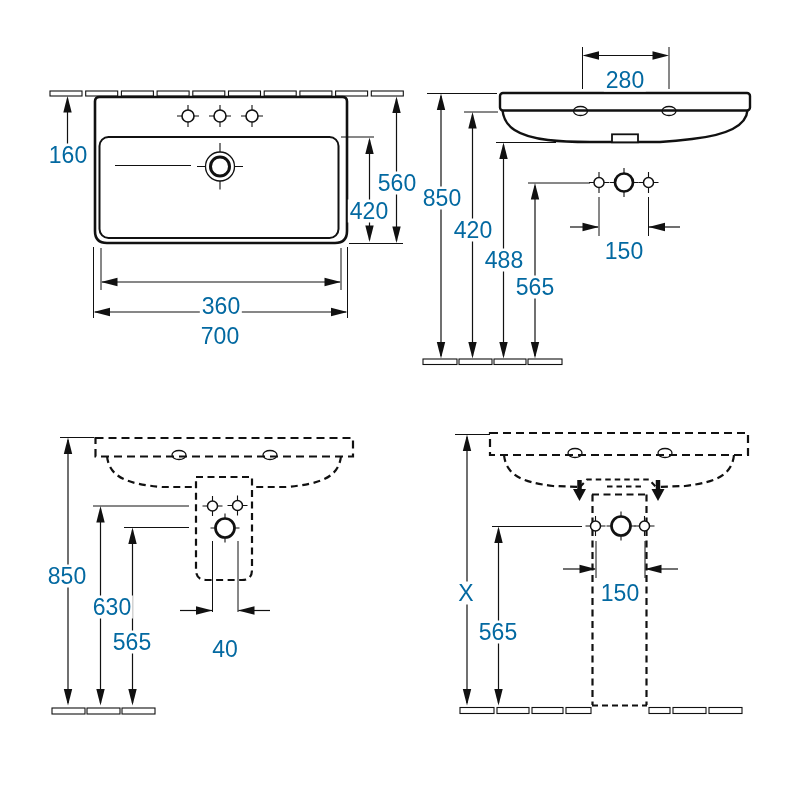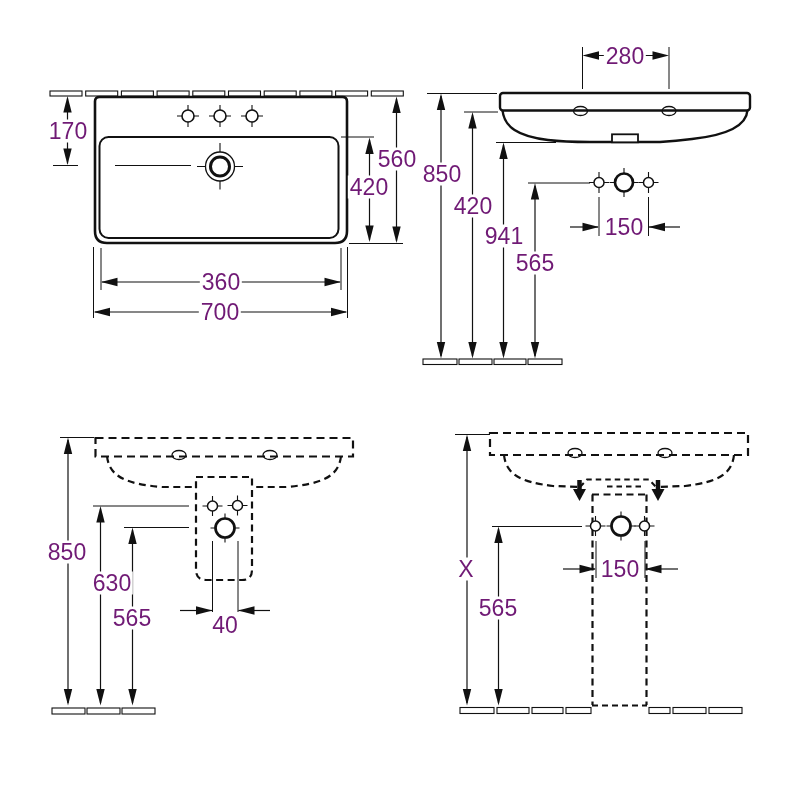--- a/index.html
+++ b/index.html
@@ -1,20 +1,20 @@
 <!DOCTYPE html>
 <html><head>
 <meta charset="utf-8">
 <style>
   html,body{margin:0;padding:0;background:#ffffff;}
   #stage{position:relative;width:800px;height:800px;background:#fff;overflow:hidden;
          font-family:"Liberation Sans", sans-serif;}
   #linework{position:absolute;left:0;top:0;}
   .dim-label{position:absolute;transform:translate(-50%,-50%);font-size:23px;line-height:1;
-             color:#701a75;background:#fff;padding:0 2px;white-space:nowrap;letter-spacing:0;}
+             color:#0369a1;background:#fff;padding:0 2px;white-space:nowrap;letter-spacing:0;margin-top:24px;}
 </style>
 </head>
 <body>
 
 <div id="stage">
 
 <svg id="linework" width="800" height="800" viewBox="0 0 800 800" fill="none" stroke="#111" stroke-linecap="butt">
 
   <g>
     <g stroke-width="1.1" fill="#fff">
@@ -254,30 +254,30 @@
       <path d="M467,434.5 L462.8,451 L471.2,451 Z"></path>
           <path d="M467,705.5 L462.8,689 L471.2,689 Z"></path>
       <path d="M498.5,526.5 L494.3,543 L502.7,543 Z"></path>
           <path d="M498.5,705.5 L494.3,689 L502.7,689 Z"></path>
       <path d="M596,569 L579.5,564.8 L579.5,573.2 Z"></path>
           <path d="M645,569 L661.5,564.8 L661.5,573.2 Z"></path>
     </g>
   </g>
 </svg>
 
-<span class="dim-label" style="left:68px;top:131px">170</span>
+<span class="dim-label" style="left:68px;top:131px">160</span>
 <span class="dim-label" style="left:397px;top:159px">560</span>
 <span class="dim-label" style="left:369px;top:187px">420</span>
 <span class="dim-label" style="left:221px;top:282px">360</span>
 <span class="dim-label" style="left:220px;top:312px">700</span>
 
 <span class="dim-label" style="left:625px;top:56px">280</span>
 <span class="dim-label" style="left:442px;top:174px">850</span>
 <span class="dim-label" style="left:473px;top:206px">420</span>
-<span class="dim-label" style="left:504px;top:236px">941</span>
+<span class="dim-label" style="left:504px;top:236px">488</span>
 <span class="dim-label" style="left:535px;top:263px">565</span>
 <span class="dim-label" style="left:624px;top:227px">150</span>
 
 <span class="dim-label" style="left:67px;top:552px">850</span>
 <span class="dim-label" style="left:112px;top:583px">630</span>
 <span class="dim-label" style="left:132px;top:618px">565</span>
 <span class="dim-label" style="left:225px;top:625px">40</span>
 
 <span class="dim-label" style="left:466px;top:569px">X</span>
 <span class="dim-label" style="left:498px;top:608px">565</span>

